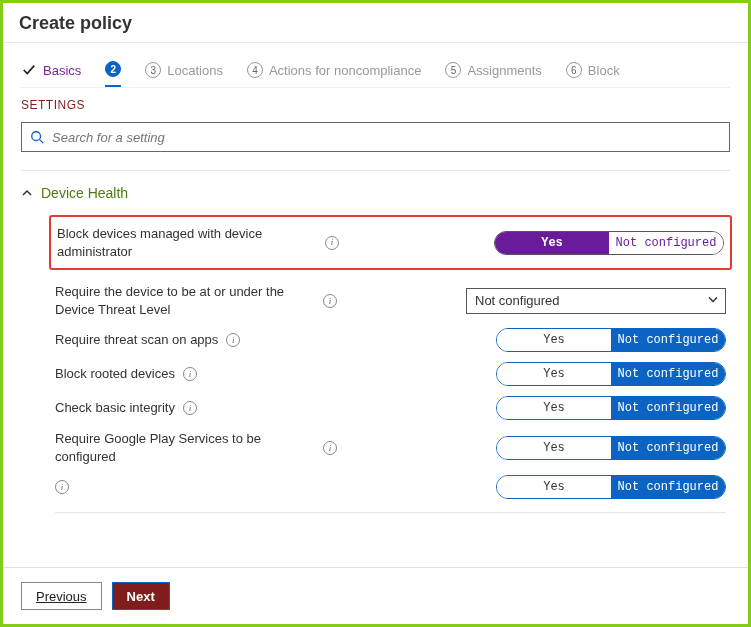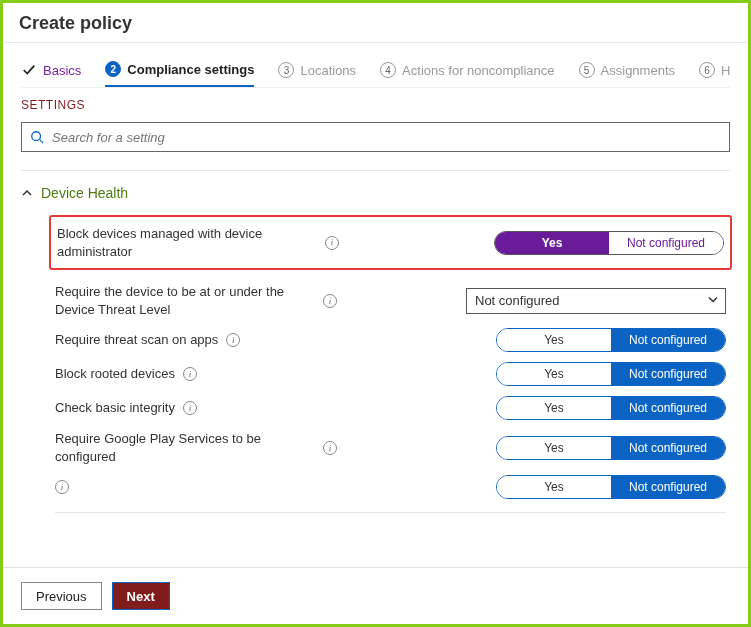--- a/index.html
+++ b/index.html
@@ -24,32 +24,32 @@
   .section-hdr { display:flex; align-items:center; gap:8px; font-size:14px; color:#4d7c0f; cursor:pointer; margin-bottom:14px; }
   .section-hdr svg { width:12px; height:12px; }
   .rows { padding-left:34px; padding-right:4px; }
   .row { display:flex; align-items:center; min-height:34px; padding:5px 0; }
   .row.highlight { border:2px solid #e53935; border-radius:3px; padding:8px 6px; margin:1px -6px 8px; }
   .row .label { flex:0 0 300px; display:flex; align-items:center; gap:8px; color:#333; line-height:1.35; font-size:13px; }
   .row .label span.txt { max-width:260px; }
   .info { width:14px; height:14px; border:1px solid #888; border-radius:50%; display:inline-flex; align-items:center; justify-content:center; font-size:9px; color:#666; font-style:italic; font-family:Georgia,serif; cursor:default; }
   .ctrl { margin-left:auto; flex:0 0 260px; display:flex; justify-content:flex-end; }
   .pill { display:flex; width:230px; height:24px; border:1px solid #555; border-radius:12px; overflow:hidden; font-size:12px; cursor:pointer; }
-  .pill .opt { flex:1; display:flex; align-items:center; justify-content:center; color:#333; background:#fff; }
+  .pill .opt { flex:1; display:flex; align-items:center; justify-content:center; color:#333; background:#fff;font-family:Liberation Mono, monospace; }
   .pill.purple .opt.sel { background:#6a1b9a; color:#fff; font-weight:600; }
   .pill.purple .opt:not(.sel) { color:#6a1b9a; }
   .pill.blue { border-color:#0b63c4; }
   .pill.blue .opt.sel { background:#0b63c4; color:#fff; }
   .pill.blue .opt:not(.sel) { color:#333; }
   .select { width:260px; height:26px; border:1px solid #555; padding:0 28px 0 8px; font-size:13px; color:#333; display:flex; align-items:center; position:relative; cursor:pointer; background:#fff;}
   .select .chev { position:absolute; right:6px; top:50%; transform:translateY(-50%); }
   .select .chev svg { width:12px; height:12px; }
   .footer { position:absolute; bottom:0; left:0; right:0; border-top:1px solid #e0e0e0; background:#fff; padding:14px 18px; display:flex; gap:10px; }
   .btn { height:28px; padding:0 14px; font-size:13px; display:inline-flex; align-items:center; cursor:pointer; }
-  .btn.secondary { background:#fff; border:1px solid #888; color:#222; }
+  .btn.secondary { background:#fff; border:1px solid #888; color:#222;text-decoration:underline; }
   .btn.primary { background:#7f1d1d; border:1px solid #0b63c4; color:#fff; font-weight:600; }
   .hr2 { height:1px; background:#e5e5e5; margin:8px 0 0; }
 </style>
 </head>
 <body>
 
 <div class="page">
   <div class="header">Create policy</div>
 
   <div class="body">
@@ -58,37 +58,36 @@
       <div class="step done">
         <span class="check">
           <svg viewBox="0 0 16 16" fill="none" stroke="#222" stroke-width="2">
               <path d="M2 8 L6 12 L14 3"></path>
             </svg>
         </span>
         <span>Basics</span>
       </div>
       <div class="step active">
         <span class="num">2</span>
-        <span>Compliance settings</span>
       </div>
       <div class="step">
         <span class="num">3</span>
         <span>Locations</span>
       </div>
       <div class="step">
         <span class="num">4</span>
         <span>Actions for noncompliance</span>
       </div>
       <div class="step">
         <span class="num">5</span>
         <span>Assignments</span>
       </div>
       <div class="step">
         <span class="num">6</span>
-        <span>Health</span>
+        <span>Block</span>
       </div>
     </div>
 
     <div class="settings-label">SETTINGS</div>
 
     <div class="search">
       <svg viewBox="0 0 16 16" fill="none" stroke="currentColor" stroke-width="1.5">
         <circle cx="7" cy="7" r="5"></circle>
           <path d="M11 11 L15 15"></path>
       </svg>

